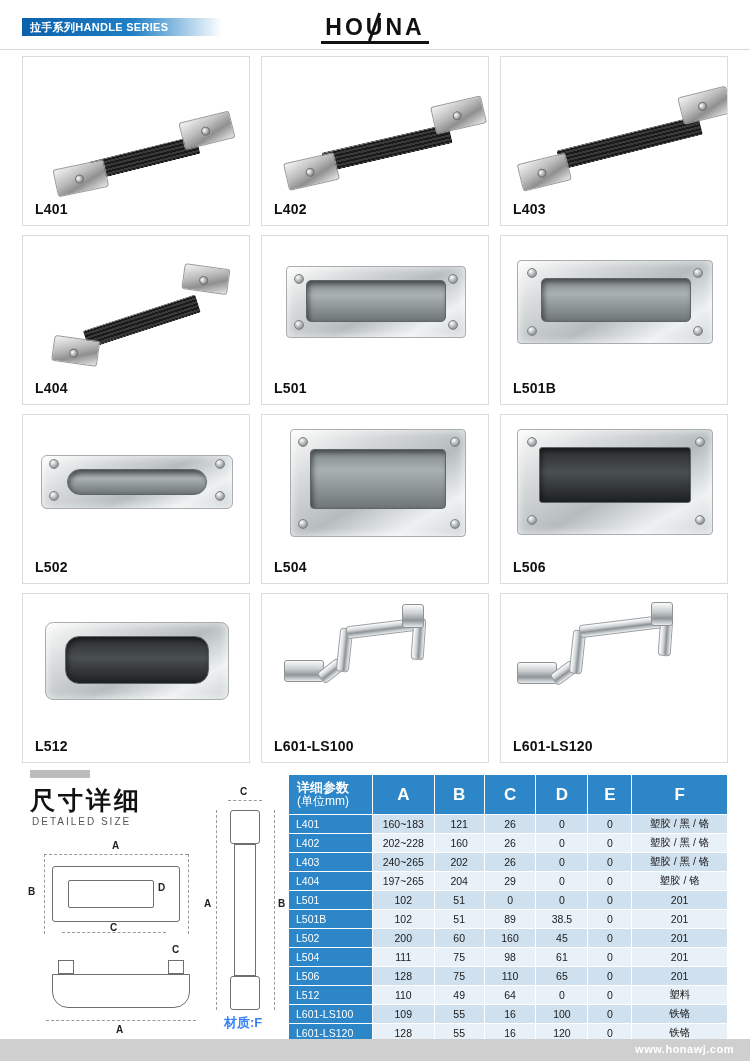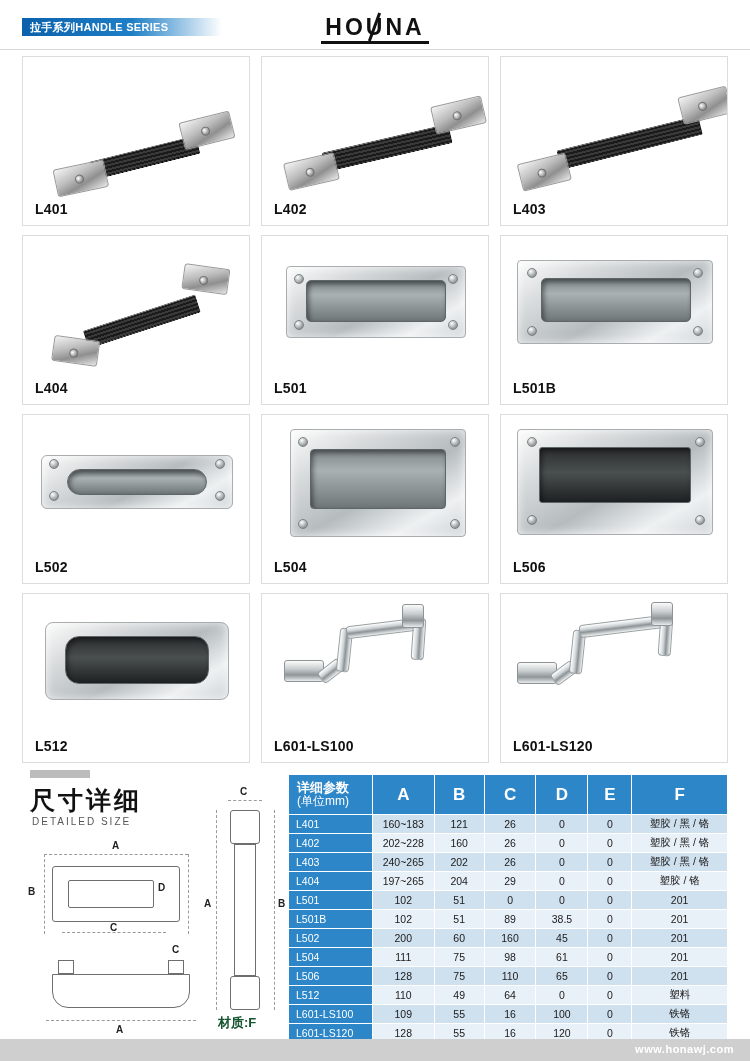--- a/index.html
+++ b/index.html
@@ -129,22 +129,22 @@
     font-size:10px; color:#555; letter-spacing:2px;
   }
   .diagram { position:absolute; left:0; top:68px; width:238px; height:200px; }
   .dg-dash-h { position:absolute; height:0; border-top:1px dashed #9a9a9a; }
   .dg-dash-v { position:absolute; width:0; border-left:1px dashed #9a9a9a; }
   .dg-label {
     position:absolute; font-size:10px; color:#222; font-weight:bold;
   }
   .dg-rect { position:absolute; border:1px solid #6f6f6f; }
   .material {
-    position:absolute; left:218px; top:1014px;
-    font-size:13px; font-weight:bold; color:#14532d;
+    position:absolute; left:224px; top:1014px;
+    font-size:13px; font-weight:bold; color:#3b82f6;
   }
   .mid-diagram { position:absolute; left:196px; top:786px; width:90px; height:240px; }
   
   .table-wrap {
     position:absolute; left:288px; top:774px; width:440px;
   }
   table.spec {
     border-collapse:collapse; width:440px;
     font-size:10.5px; color:#1a1a1a;
   }

